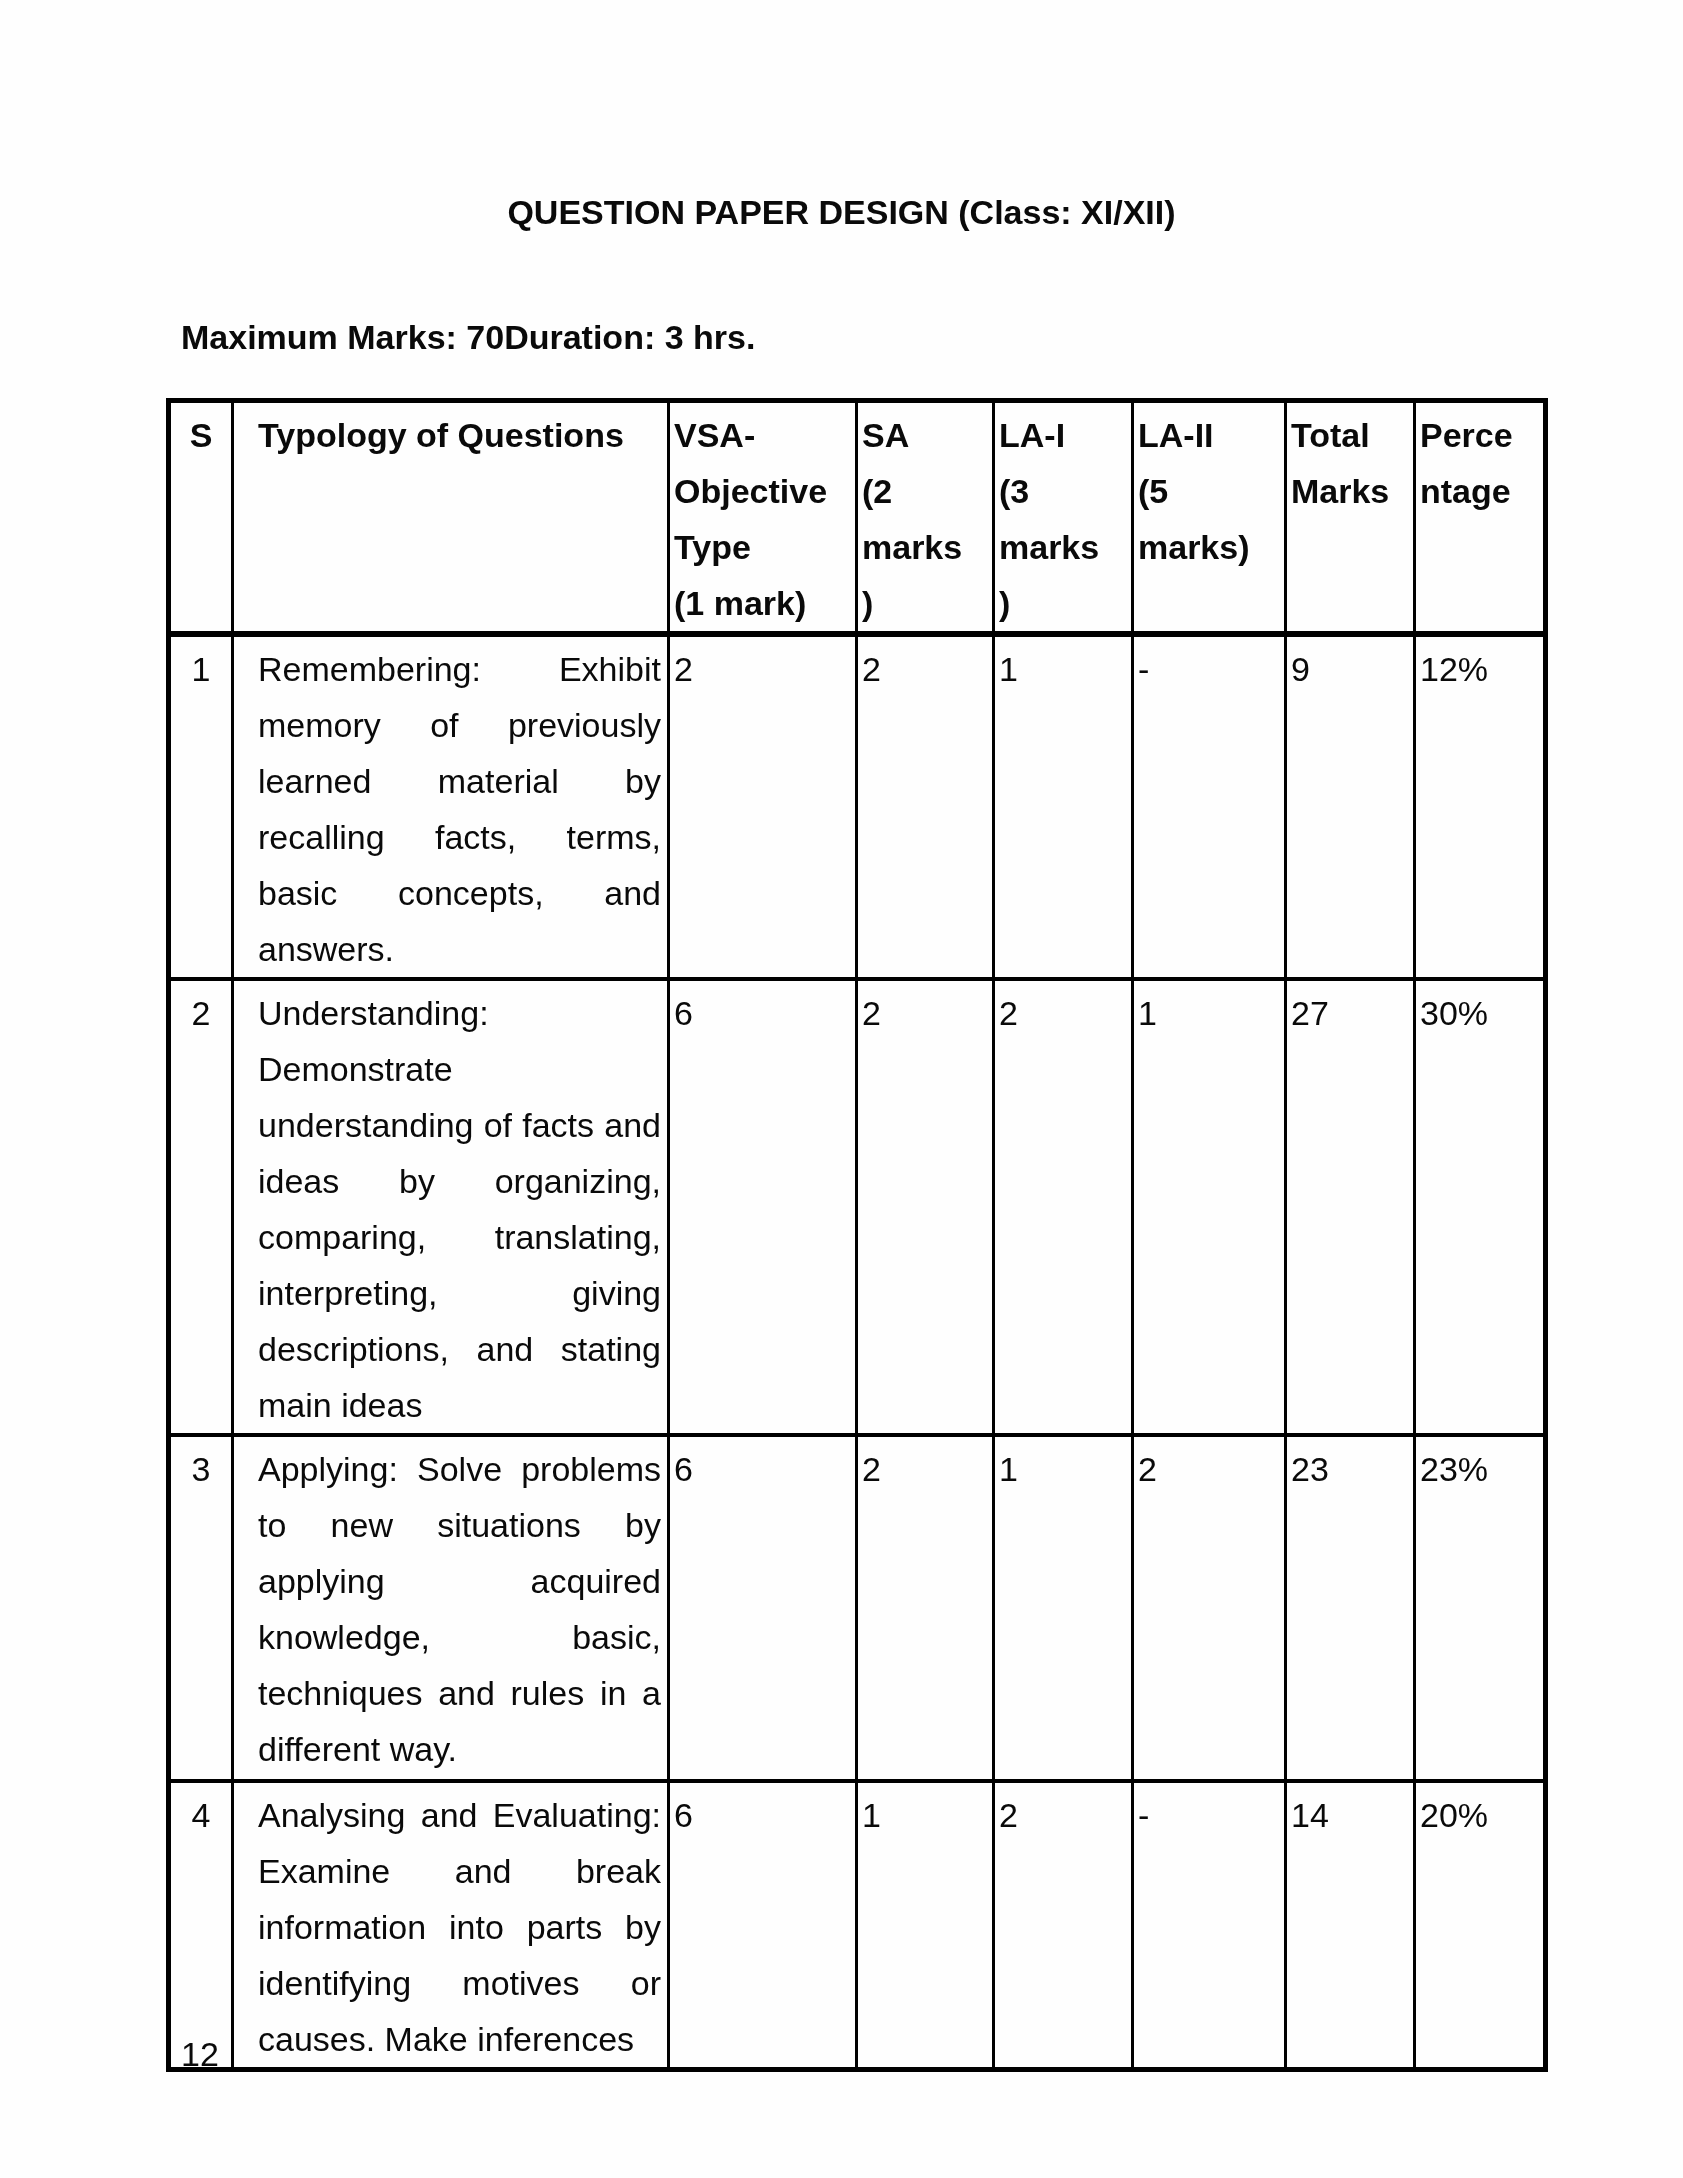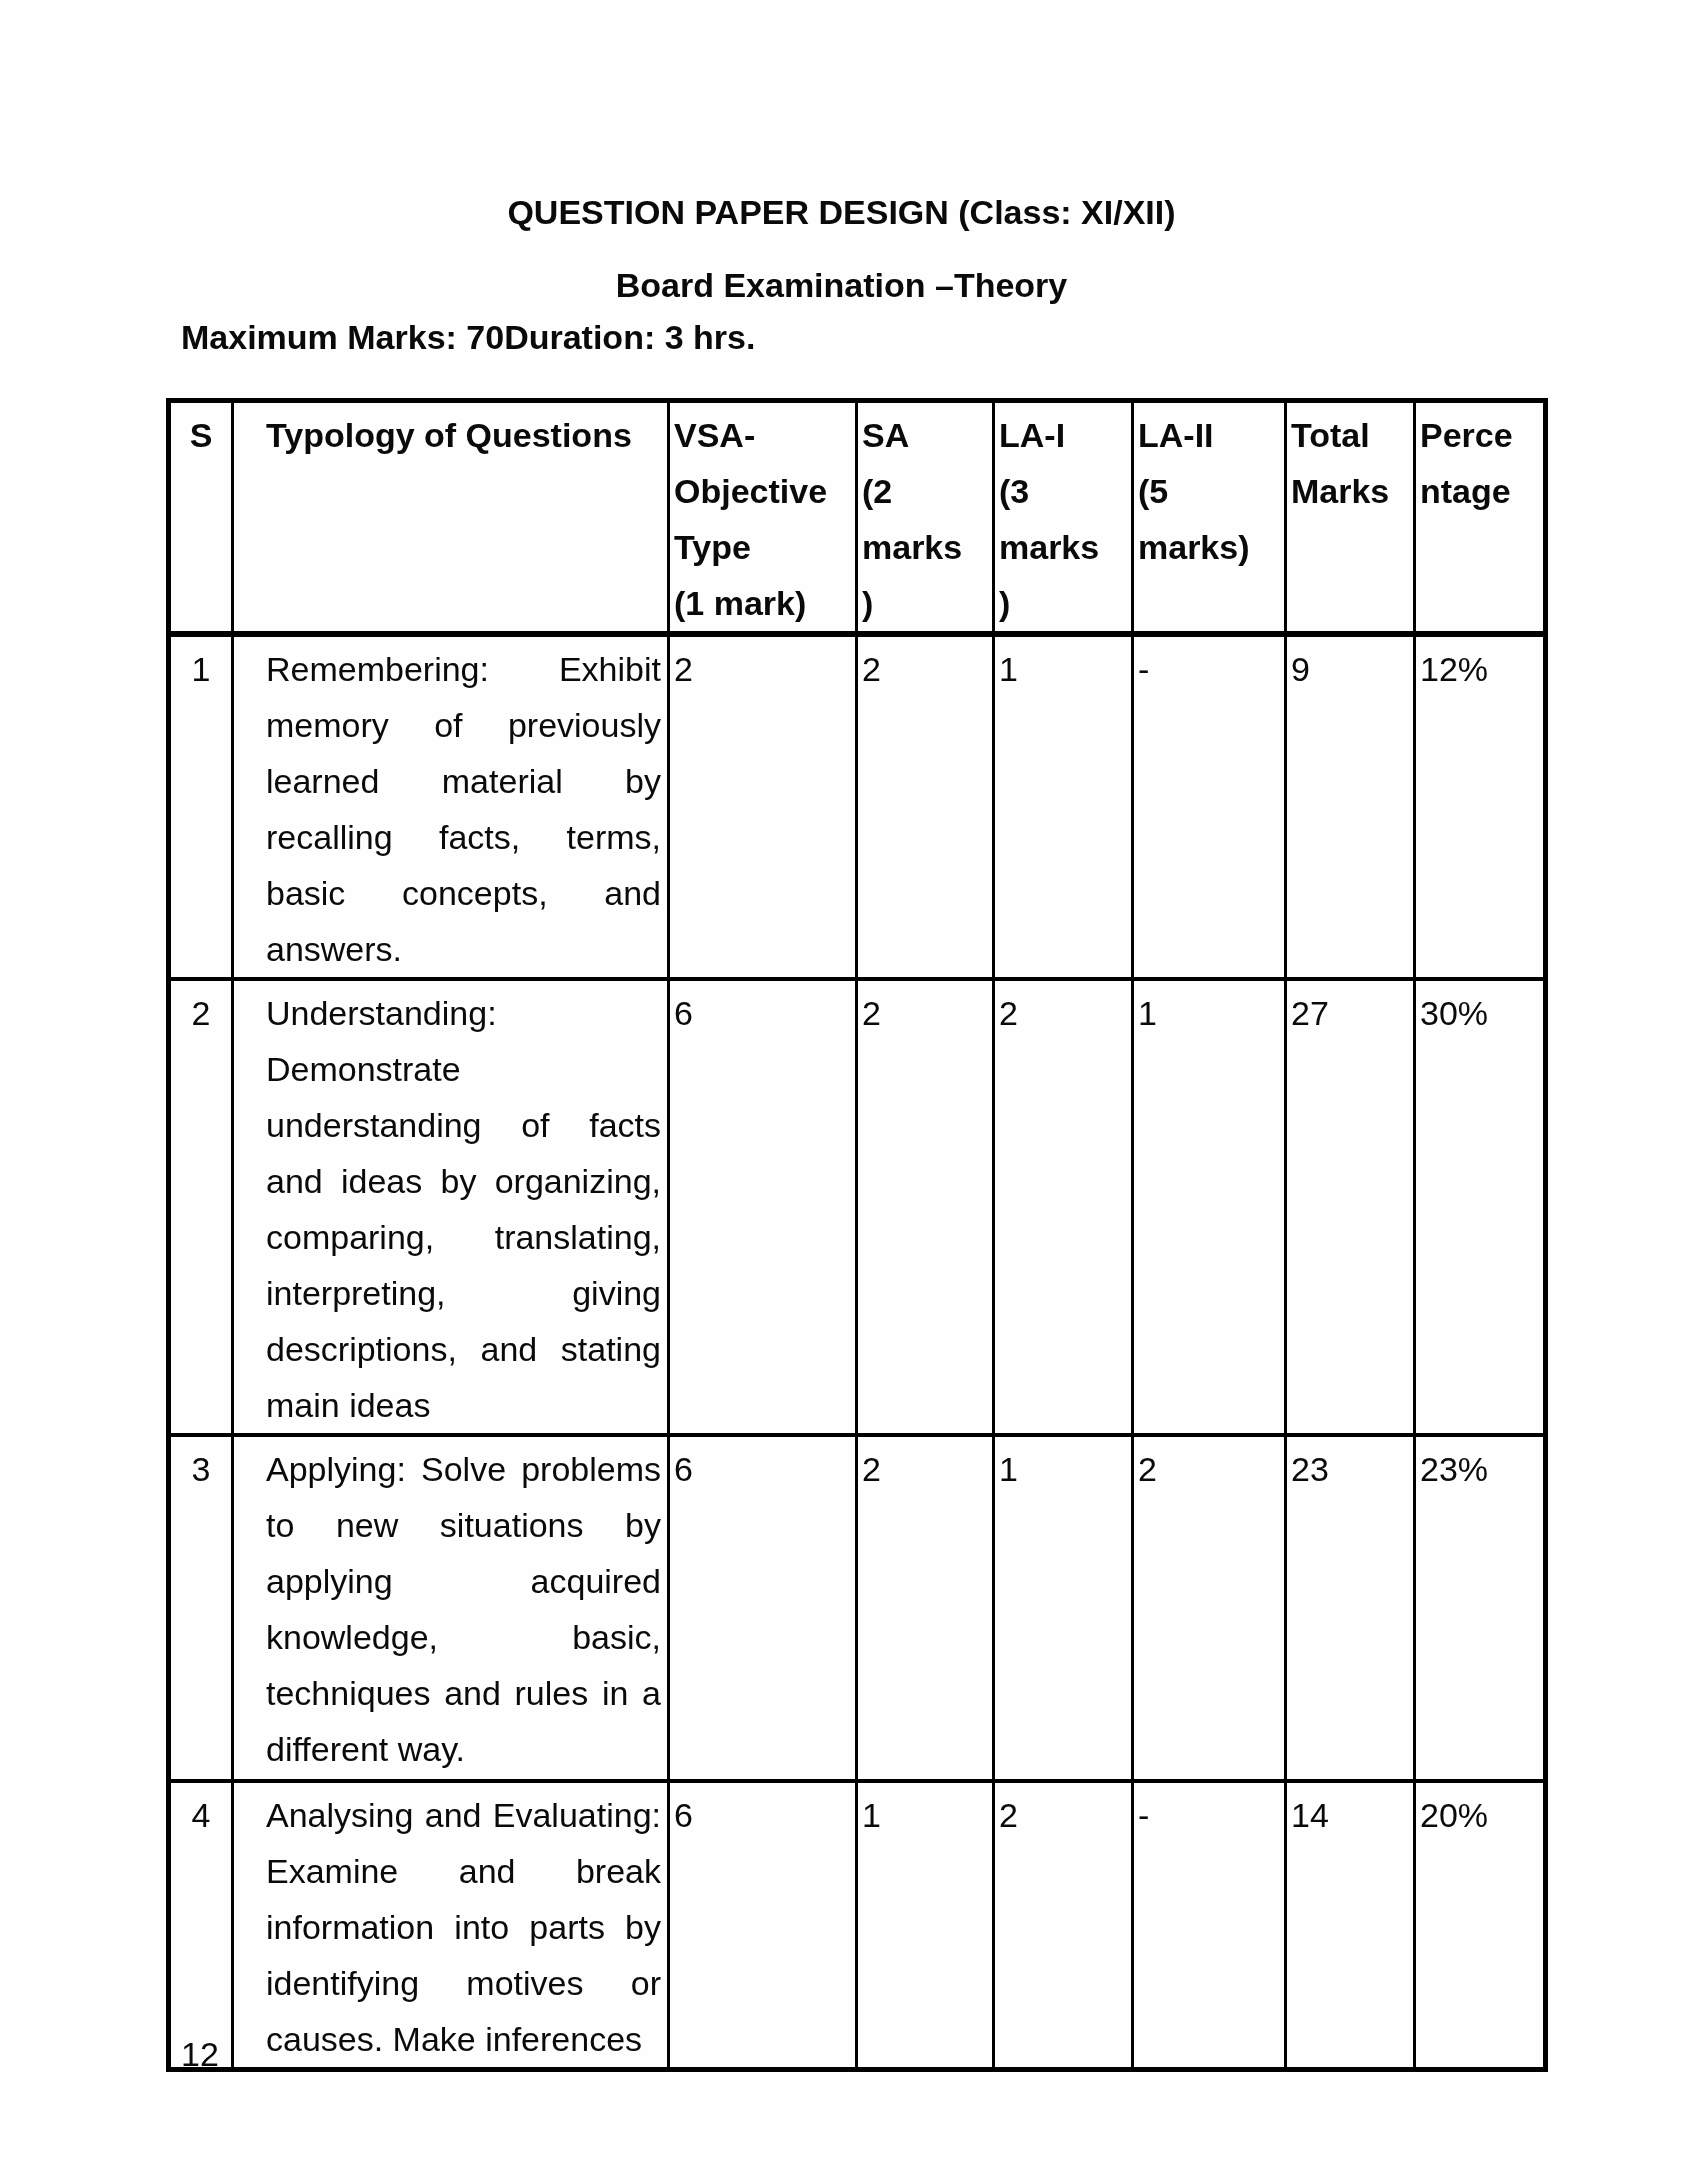--- a/index.html
+++ b/index.html
@@ -54,42 +54,41 @@
     font-weight: normal;
     text-align: left;
     overflow: hidden;
   }
   .qpd thead th {
     font-weight: bold;
     border-bottom: 6px solid #000;
     white-space: pre-line;
   }
   .qpd .col-s { text-align: center; padding-left: 4px; padding-right: 4px; }
-  .qpd .col-typ { padding: 4px 6px 0 32px; text-align: justify; margin-left: 7px; }
+  .qpd .col-typ { padding: 4px 6px 0 24px; text-align: justify; margin-left: 7px; }
   .qpd thead .col-typ { text-align: left; }
   .qpd .col-num { padding: 4px 8px 0 4px; }
   .qpd .col-la2 { padding-right: 24px; }
   .r-head { height: 231px; }
   .r-1 { height: 285px; }
   .r-2 { height: 455px; }
   .r-3 { height: 346px; }
   .r-4 { height: 283px; }
   .page-number {
     position: absolute;
     top: 2034px; left: 181px;
     line-height: 40px;
   }
 </style>
 </head>
 <body>
 
 <div class="page">
 
   <div class="doc-title">QUESTION PAPER DESIGN (Class: XI/XII)</div>
-  <div class="doc-subtitle">Board Examination –Theory</div>
 
   <div class="marks-row">
     <span>Maximum Marks: 70</span>
     <span>Duration: 3 hrs.</span>
   </div>
 
   <table class="qpd">
     <colgroup>
       <col style="width:64px">
       <col style="width:436px">

